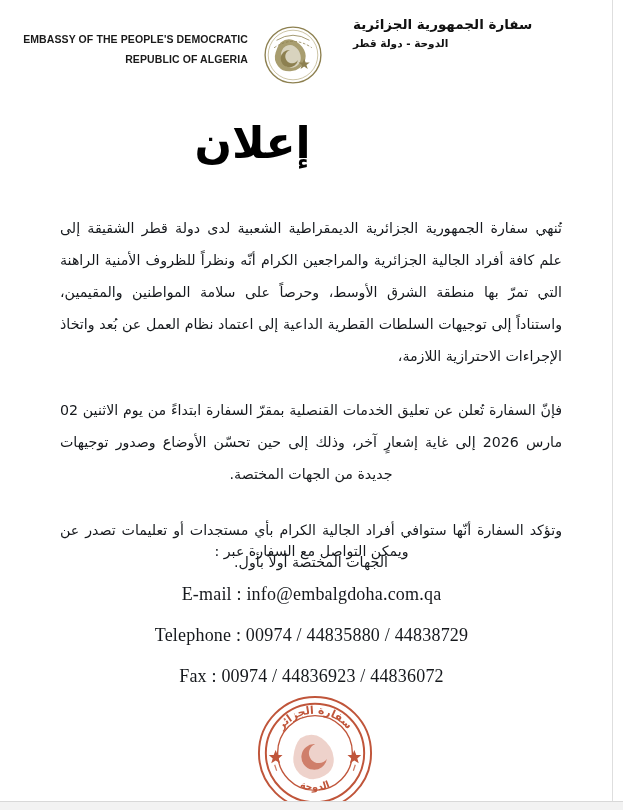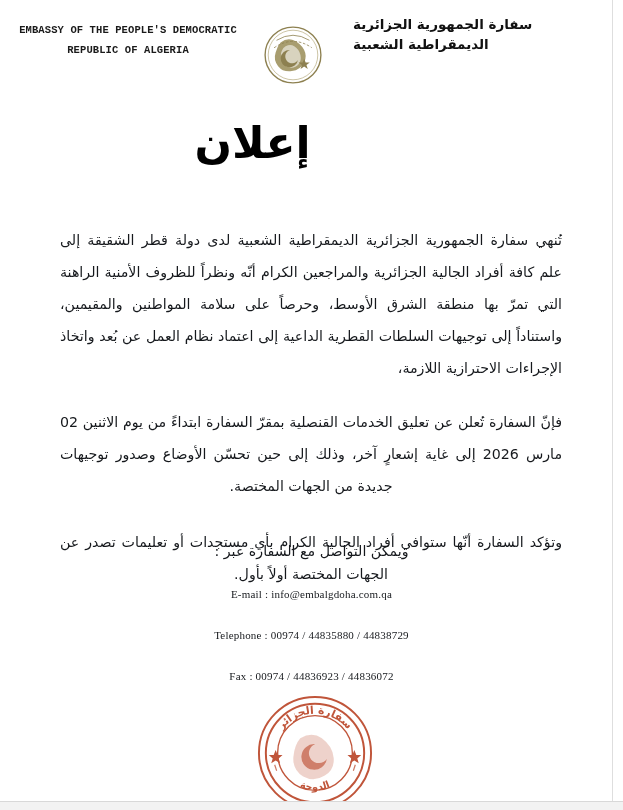--- a/index.html
+++ b/index.html
@@ -40,24 +40,24 @@
   .header {
     position: absolute;
     top: 12px;
     left: 0;
     width: 623px;
     height: 80px;
   }
   .header-en {
     position: absolute;
     left: 8px;
-    top: 8px;
+    top: 17px;
     width: 240px;
-    text-align: center;
-    font-family: Liberation Mono, monospace;
+    text-align: right;
+    font-family: Liberation Sans, sans-serif;
     font-size: 10.5px;
     font-weight: bold;
     letter-spacing: 0.1px;
     line-height: 20px;
     color: #1a1a1a;
   }
   .header-en div {
     white-space: nowrap;
     font-variant: small-caps;
   }
@@ -113,21 +113,20 @@
     color: #000000;
     line-height: 62px;
   }
 
   
   .body-area {
     position: absolute;
     top: 212px;
     left: 60px;
     width: 502px;
-    margin-top: 12px;
   }
   .para {
     direction: rtl;
     text-align: justify;
     text-align-last: center;
     font-family: "DejaVu Sans", serif;
     font-size: 14.2px;
     line-height: 32px;
     color: #15181c;
     margin: 0 0 18px 0;
@@ -145,21 +144,21 @@
   }
   .contact-ar {
     direction: rtl;
     font-family: "DejaVu Sans", serif;
     font-size: 14.2px;
     color: #15181c;
     line-height: 30px;
   }
   .contact-line {
     font-family: "Liberation Serif", serif;
-    font-size: 11px;
+    font-size: 18px;
     color: #15181c;
     line-height: 41px;
     letter-spacing: 0.2px;
   }
   .contact-line.email { margin-top: 8px; }
 
   
   .stamp {
     position: absolute;
     left: 256px;
@@ -194,21 +193,21 @@
 
         <g stroke="#8d8050" stroke-width="1.5" stroke-linecap="round" fill="none" opacity="0.85">
           <path d="M24 26 q26 -16 52 0"></path>
           <path d="M20 38 q30 -20 60 0" stroke-dasharray="3 4"></path>
         </g>
       </svg>
     </div>
 
     <div class="header-ar">
       <div class="ar-l1">سفارة الجمهورية الجزائرية</div>
-      <div class="ar-l2">الديمقراطية الشعبية</div>
+      <div class="ar-l3">الدوحة - دولة قطر</div>
     </div>
   </div>
 
   <div class="doc-title">إعلان</div>
 
   <div class="body-area">
     <p class="para p1">تُنهي سفارة الجمهورية الجزائرية الديمقراطية الشعبية لدى دولة قطر الشقيقة إلى علم كافة أفراد الجالية الجزائرية والمراجعين الكرام أنّه ونظراً للظروف الأمنية الراهنة التي تمرّ بها منطقة الشرق الأوسط، وحرصاً على سلامة المواطنين والمقيمين، واستناداً إلى توجيهات السلطات القطرية الداعية إلى اعتماد نظام العمل عن بُعد واتخاذ الإجراءات الاحترازية اللازمة،</p>
     <p class="para p2">فإنّ السفارة تُعلن عن تعليق الخدمات القنصلية بمقرّ السفارة ابتداءً من يوم الاثنين 02 مارس 2026 إلى غاية إشعارٍ آخر، وذلك إلى حين تحسّن الأوضاع وصدور توجيهات جديدة من الجهات المختصة.</p>
     <p class="para p3">وتؤكد السفارة أنّها ستوافي أفراد الجالية الكرام بأي مستجدات أو تعليمات تصدر عن الجهات المختصة أولاً بأول.</p>
   </div>

